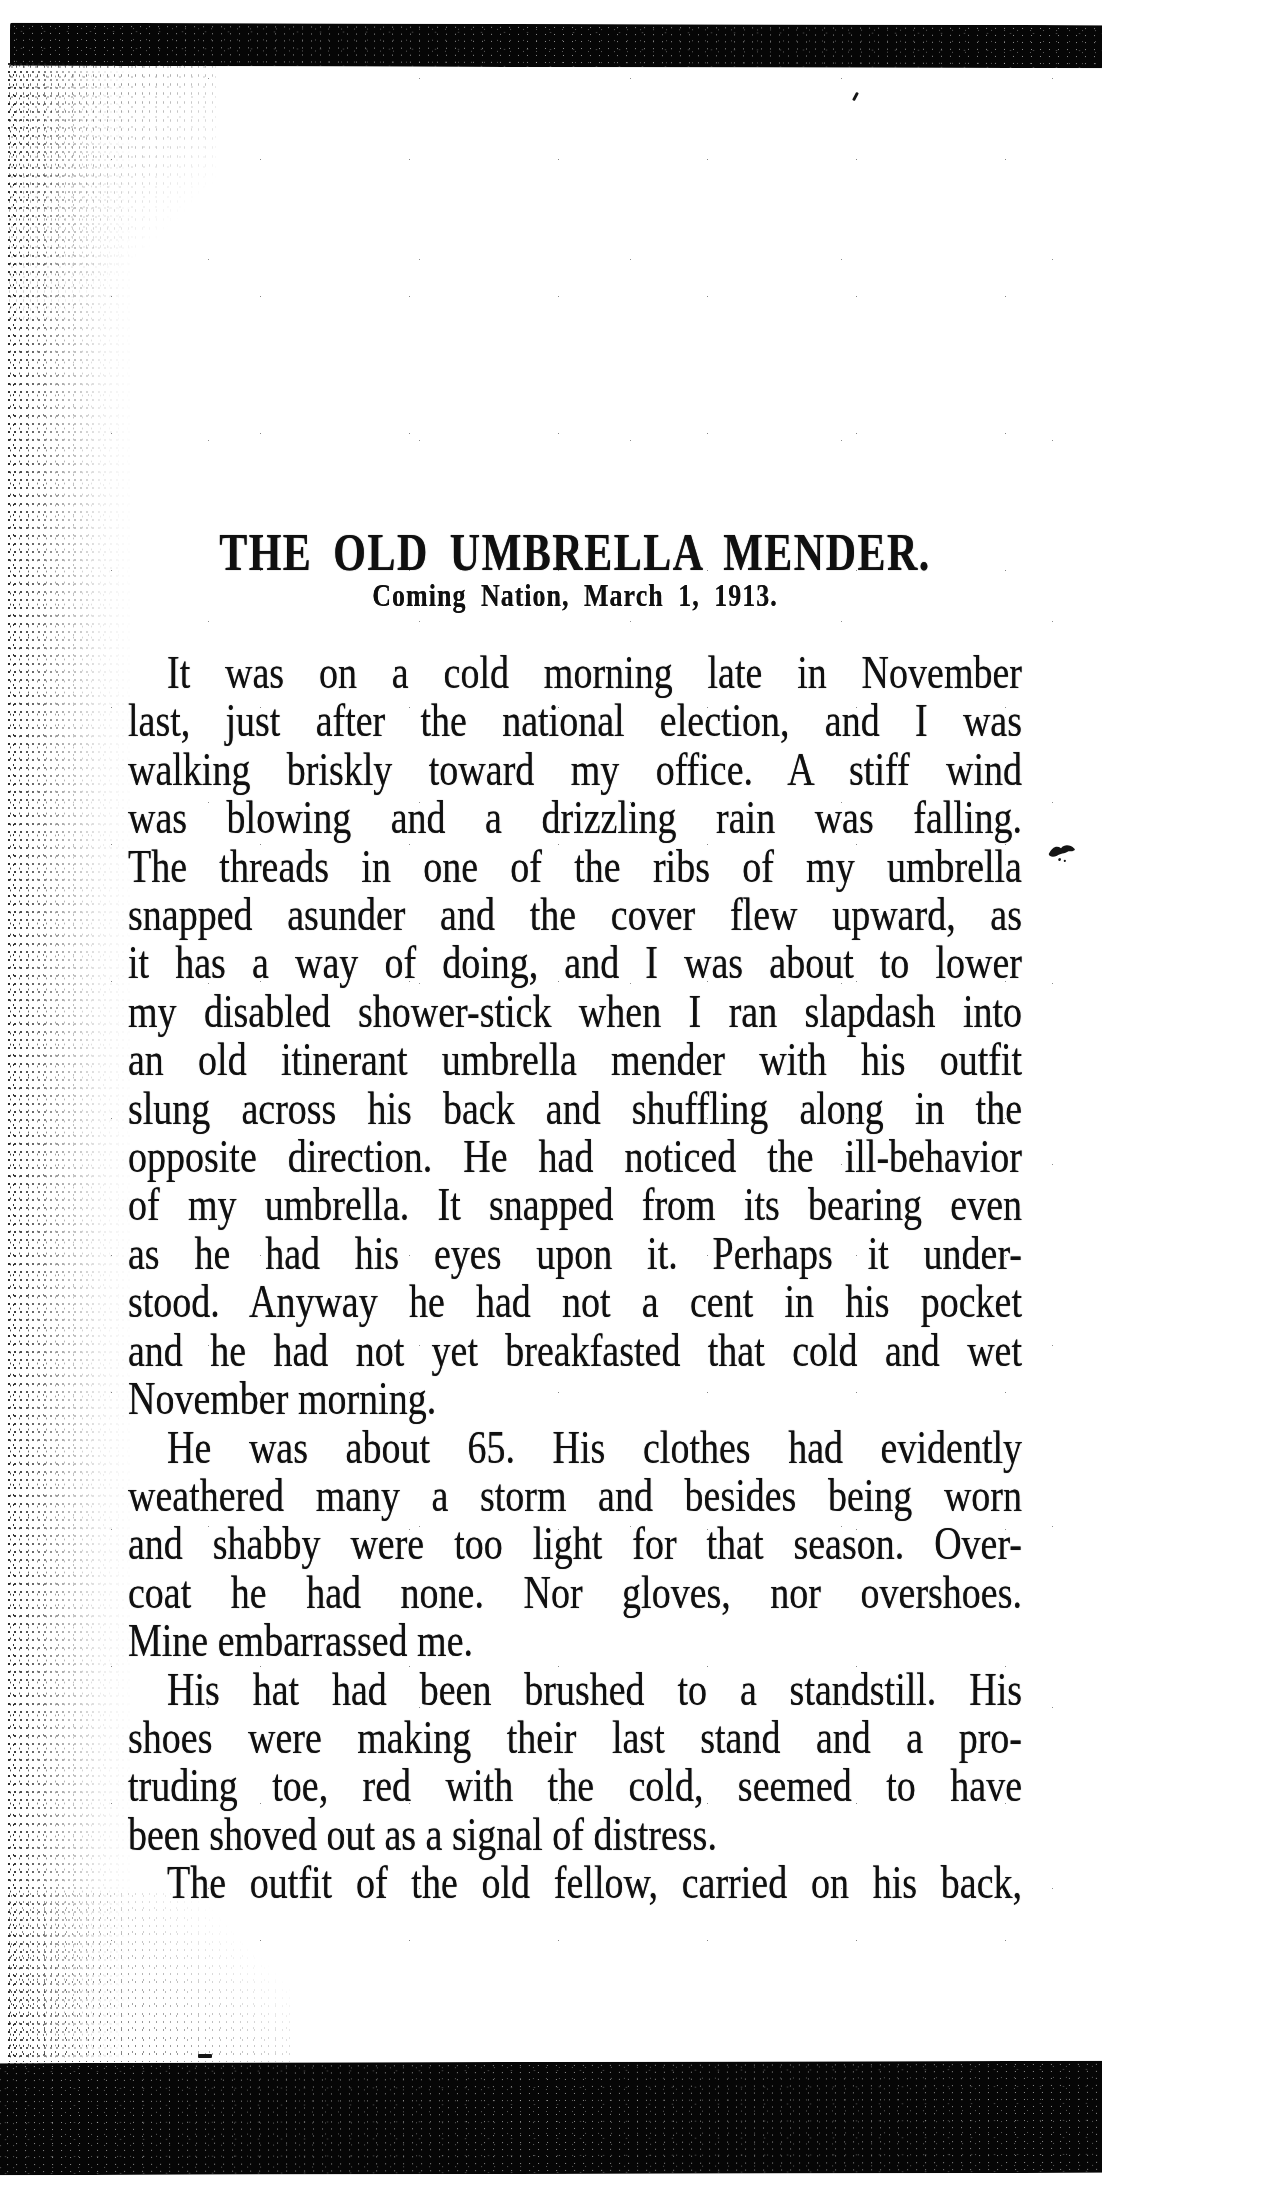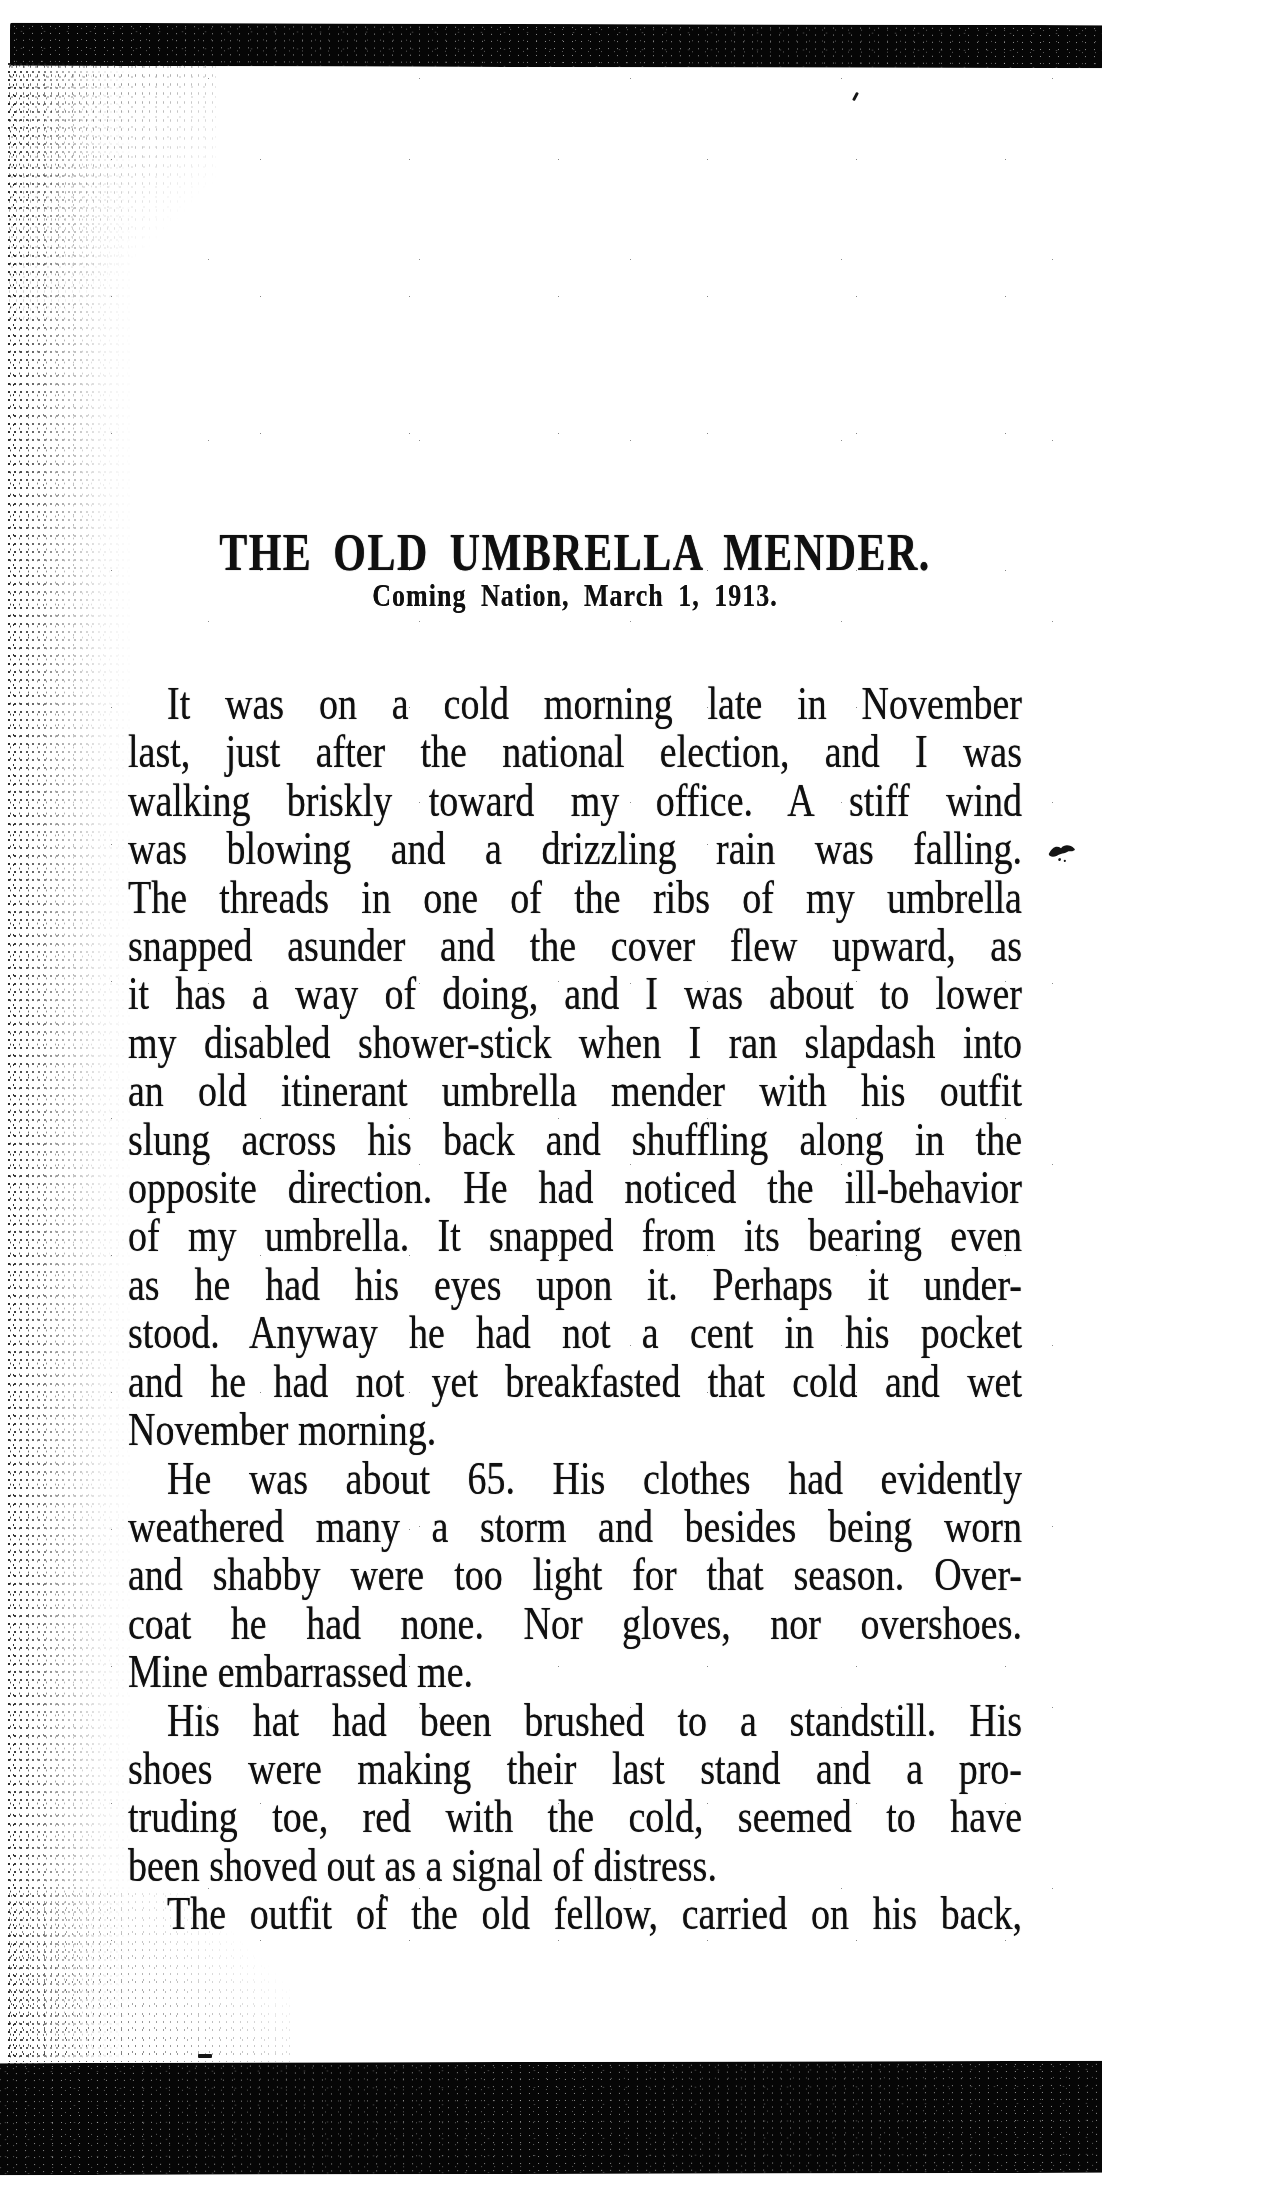--- a/index.html
+++ b/index.html
@@ -120,21 +120,21 @@
     line-height: 32px;
     letter-spacing: 1px;
     word-spacing: 7px;
     transform: scaleY(1.18);
     transform-origin: 50% 55%;
     text-shadow: 0 0 0.5px rgba(16,16,16,0.7);
     white-space: nowrap;
   }
   .article-body {
     position: absolute;
-    left: 128px; top: 680px; width: 894px;
+    left: 128px; top: 649px; width: 894px;
   }
   .bodyline {
     height: 48.42px;
     font-size: 38px;
     line-height: 48.42px;
     transform: scaleY(1.24);
     transform-origin: 50% 62%;
     text-shadow: 0 0 0.7px rgba(16,16,16,0.75);
     white-space: nowrap;
   }

